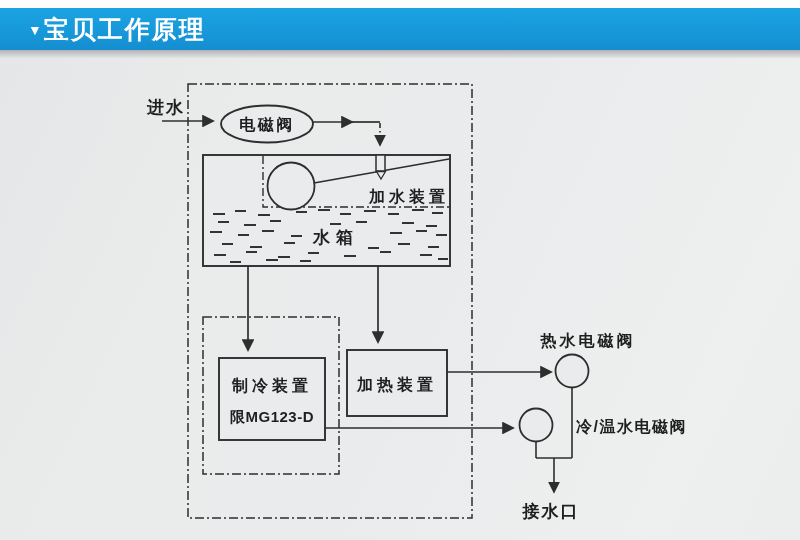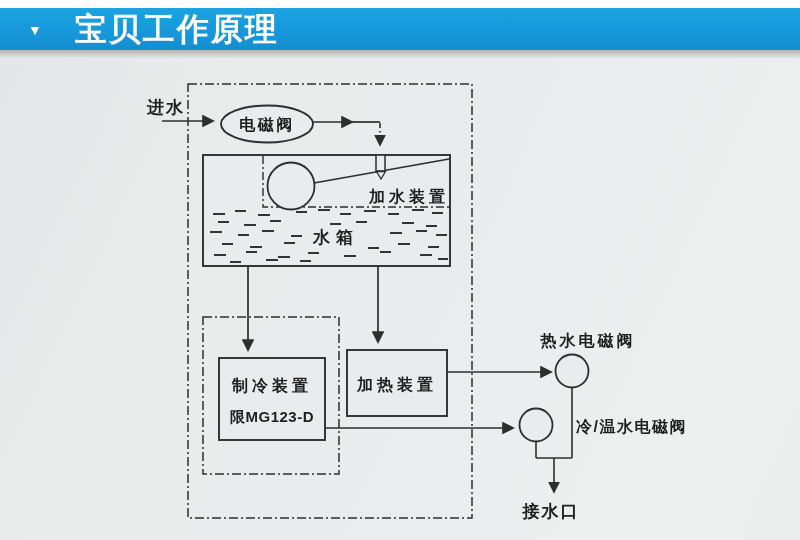--- a/index.html
+++ b/index.html
@@ -14,22 +14,22 @@
   .header-bar{
     position:absolute;left:0;top:8px;width:800px;height:42px;
     background:linear-gradient(180deg,#1ba3e2 0%,#1798da 55%,#148ed0 100%);
     display:flex;align-items:center;
   }
   .header-bar .tri{
     color:#ffffff;font-size:14px;margin-left:28px;line-height:1;
     transform:translateY(1px);
   }
   .header-bar .title{
-    color:#ffffff;font-size:32px;font-weight:bold;letter-spacing:2px;
-    margin-left:33px;line-height:1;
+    color:#ffffff;font-size:25px;font-weight:bold;letter-spacing:2px;
+    margin-left:2px;line-height:1;
   }
   .header-shadow{
     position:absolute;left:0;top:50px;width:800px;height:8px;
     background:linear-gradient(180deg,#b2b3b5 0%,#cfd0d2 60%,#e2e4e5 100%);
   }
   svg.diagram{position:absolute;left:0;top:0;}
   svg .lbl{
     font-family:"Liberation Sans","DejaVu Sans",sans-serif;
     font-weight:bold;fill:#1f1f1f;
   }

